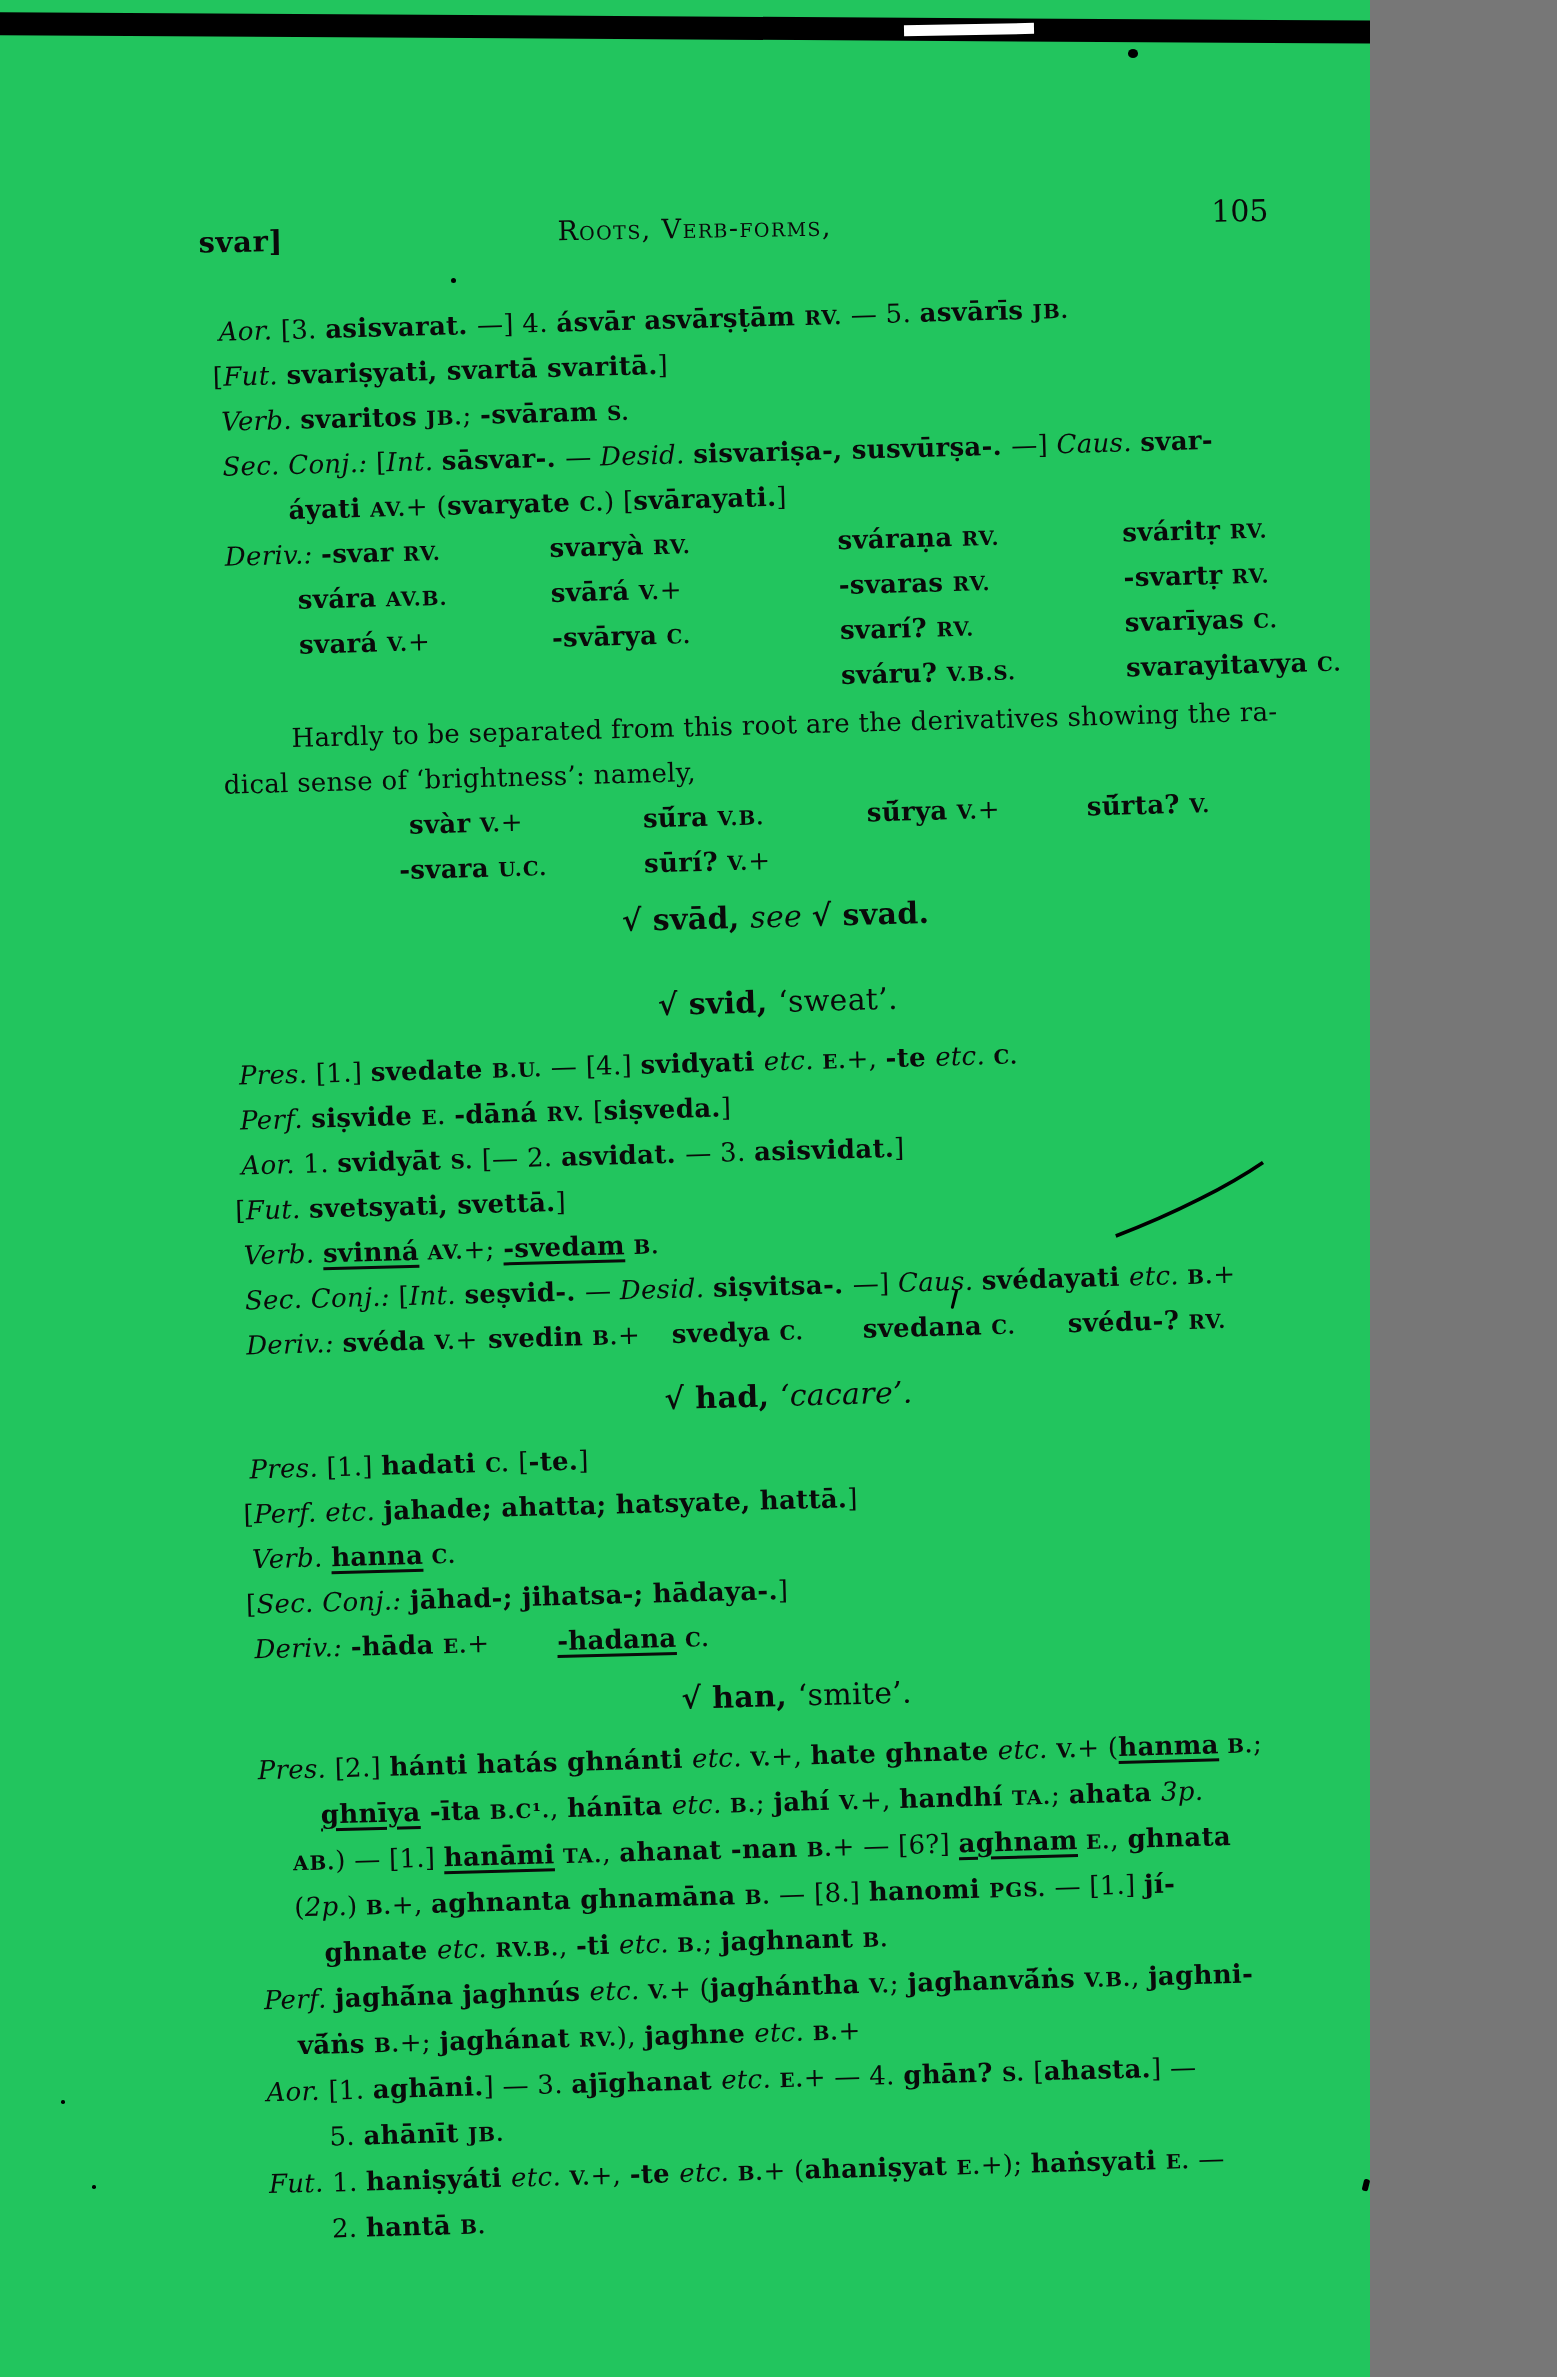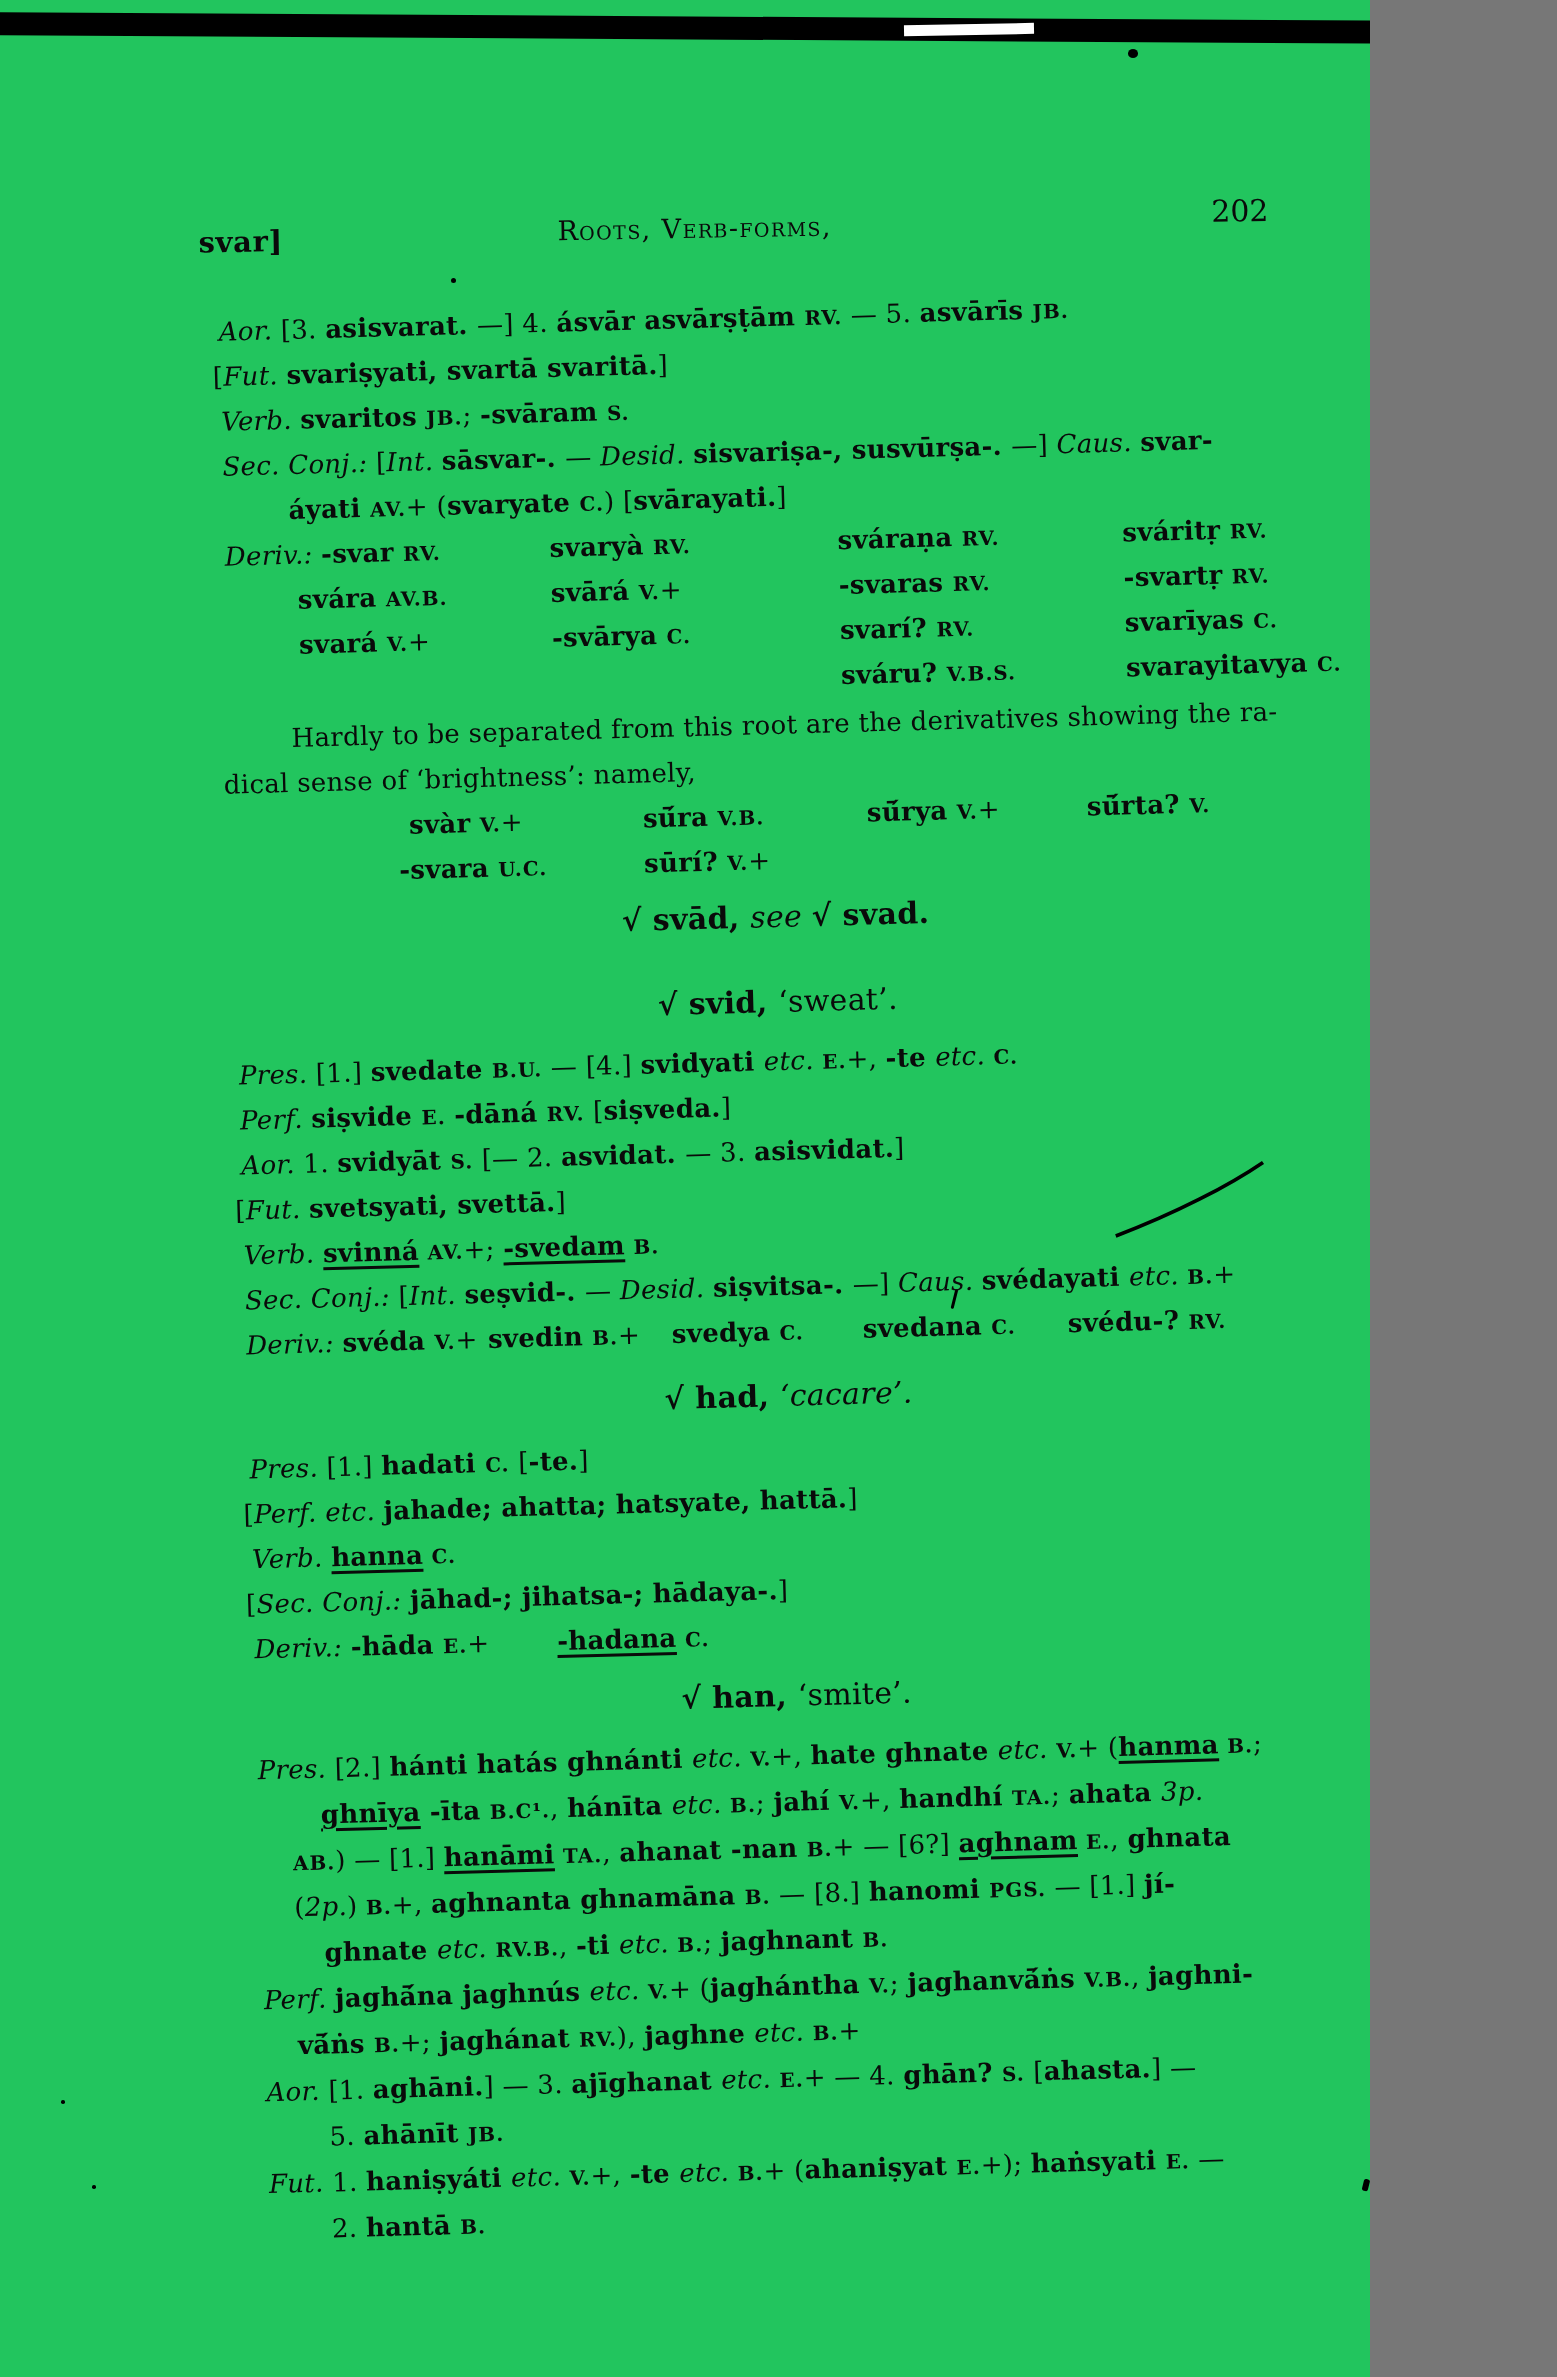--- a/index.html
+++ b/index.html
@@ -58,21 +58,21 @@
   <div class="dash" style="left:1484px;top:2351px;width:24.5px;height:5px;transform:rotate(-6deg);"></div>
   <div class="dash" style="left:1363px;top:2179px;width:5.8px;height:11.5px;border-radius:2.2px;transform:rotate(14deg);"></div>
   <svg class="pen-stroke" width="166" height="94" viewBox="0 0 230 130">
     <path d="M212,6 C165,38 92,76 8,108" stroke="#000" stroke-width="5" fill="none"></path>
   </svg>
   <div class="pen-tick"></div>
 
   <div class="header">
     <span class="root-label">svar]</span>
     <span class="running-title">Roots, Verb-forms,</span>
-    <span class="page-number">202</span>
+    <span class="page-number">105</span>
   </div>
 
   <div class="text-block">
       <div class="section" style="top: 0px; line-height: 45px;">
         <div class="line" style="height: 45px; padding-left: 7.2px;"><span class="seg it">Aor. </span><span class="seg rm">[3. </span><span class="seg bd">asisvarat. </span><span class="seg rm">—] 4. </span><span class="seg bd">ásvār asvārṣṭām </span><span class="seg sc">RV.</span><span class="seg rm"> — 5. </span><span class="seg bd">asvārīs </span><span class="seg sc">JB.</span></div>
         <div class="line" style="height: 45px; padding-left: 0px;"><span class="seg rm">[</span><span class="seg it">Fut. </span><span class="seg bd">svariṣyati, svartā svaritā.</span><span class="seg rm">]</span></div>
         <div class="line" style="height: 45px; padding-left: 7.2px;"><span class="seg it">Verb. </span><span class="seg bd">svaritos </span><span class="seg sc">JB.</span><span class="seg rm">; </span><span class="seg bd">-svāram </span><span class="seg sc">S.</span></div>
         <div class="line" style="height: 45px; padding-left: 7.2px;"><span class="seg it">Sec. Conj.: </span><span class="seg rm">[</span><span class="seg it">Int. </span><span class="seg bd">sāsvar-. </span><span class="seg rm">— </span><span class="seg it">Desid. </span><span class="seg bd">sisvariṣa-, susvūrṣa-. </span><span class="seg rm">—] </span><span class="seg it">Caus. </span><span class="seg bd">svar-</span></div>
         <div class="line" style="height: 45px; padding-left: 72px;"><span class="seg bd">áyati </span><span class="seg sc">AV.</span><span class="seg rm">+ (</span><span class="seg bd">svaryate </span><span class="seg sc">C.</span><span class="seg rm">) [</span><span class="seg bd">svārayati.</span><span class="seg rm">]</span></div>
       </div>

